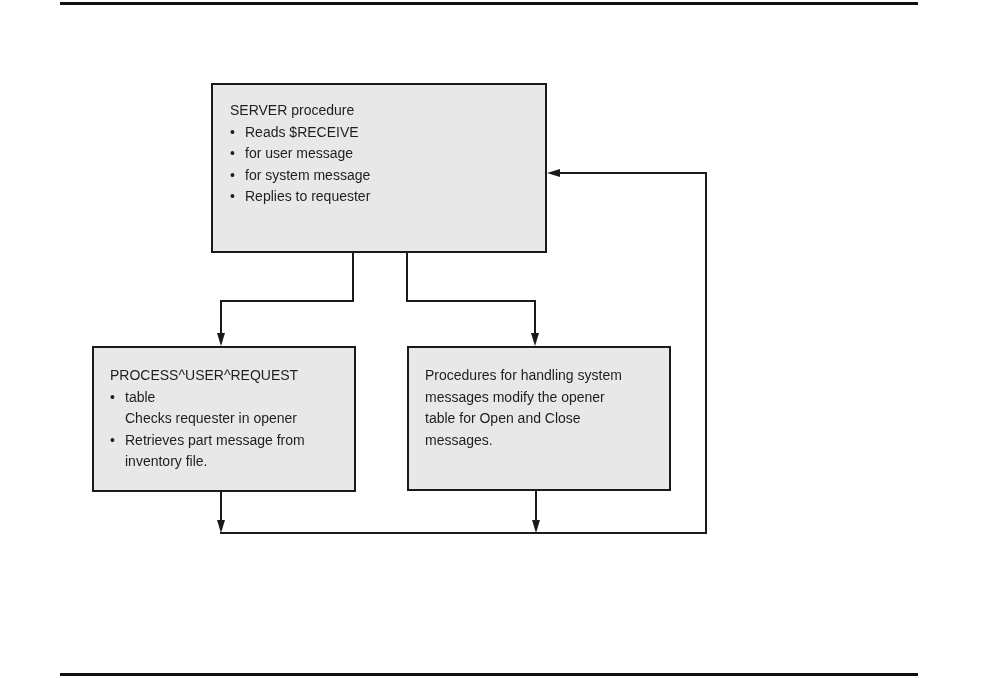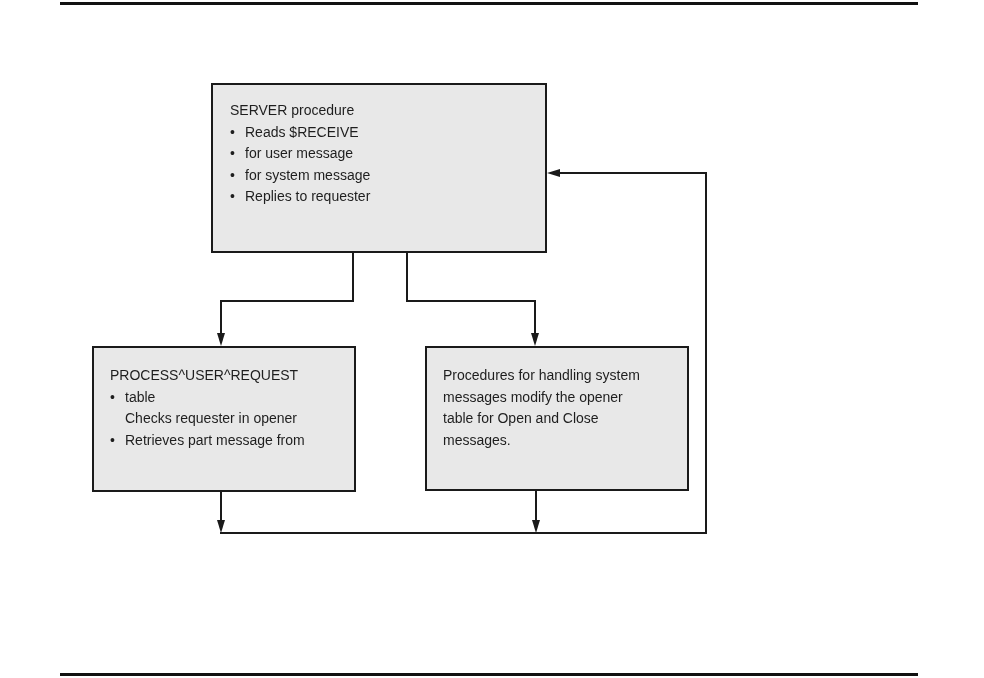--- a/index.html
+++ b/index.html
@@ -19,21 +19,21 @@
     position: absolute;
     box-sizing: border-box;
     background: #e8e8e8;
     border: 2px solid #1a1a1a;
     color: #1e1e1e;
     font-size: 14px;
     line-height: 21.5px;
   }
   .server-box { left: 211px; top: 83px;  width: 336px; height: 170px; padding: 15px 6px 0 17px; }
   .user-box   { left: 92px;  top: 346px; width: 264px; height: 146px; padding: 17px 16px 0 16px; }
-  .system-box { left: 425px; top: 346px; width: 264px; height: 145px; padding: 17px 8px 0 16px; }
+  .system-box { left: 407px; top: 346px; width: 264px; height: 145px; padding: 17px 8px 0 16px; }
 
   .bullet-row { display: flex; }
   .bullet { flex: 0 0 15px; }
   .tline { display: block; }
 
   .hline, .vline { position: absolute; background: #1a1a1a; }
   .arr-down {
     position: absolute; width: 0; height: 0;
     border-left: 4px solid transparent;
     border-right: 4px solid transparent;
@@ -106,20 +106,21 @@
       <span class="bullet">•</span>
       <span class="bullet-text">
         <span class="tline">table</span>
         <span class="tline">Checks requester in opener</span>
       </span>
     </div>
     <div class="bullet-row">
       <span class="bullet">•</span>
       <span class="bullet-text">
         <span class="tline">Retrieves part message from</span>
+        <span class="tline">inventory file.</span>
       </span>
     </div>
   </div>
 
   <div class="box system-box">
     <div class="tline">Procedures for handling system</div>
     <div class="tline">messages modify the opener</div>
     <div class="tline">table for Open and Close</div>
     <div class="tline">messages.</div>
   </div>

